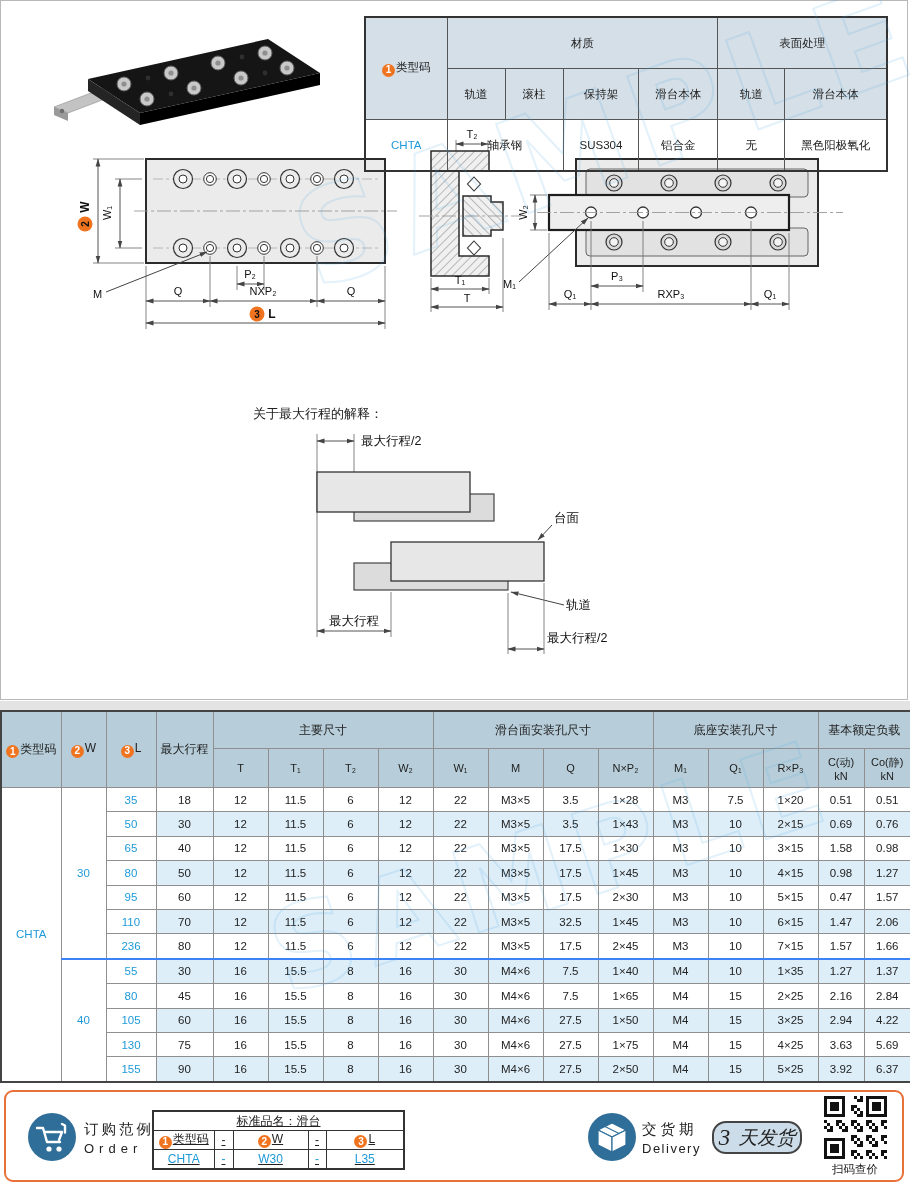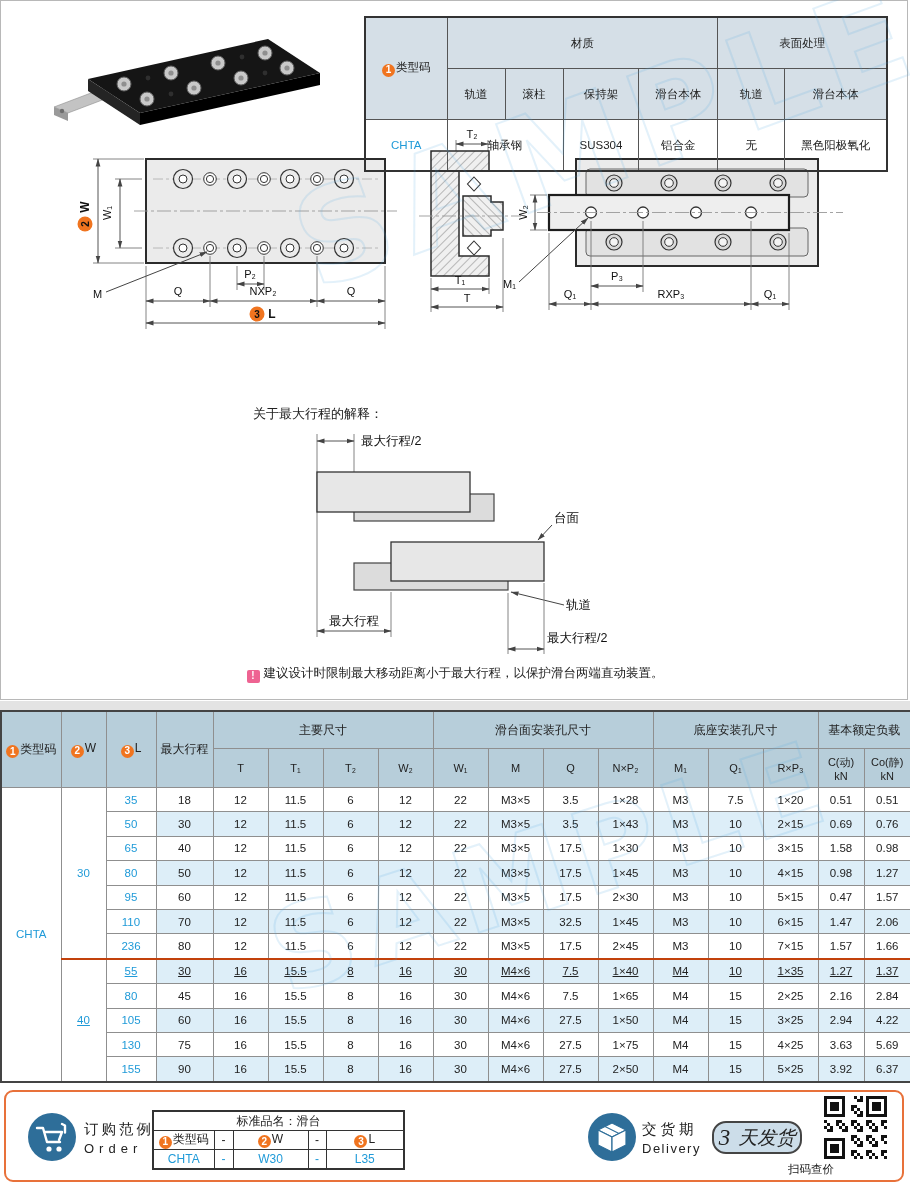--- a/index.html
+++ b/index.html
@@ -42,40 +42,40 @@
               table-layout:fixed;font-size:11.5px;z-index:2;border:2px solid #444;}
   .spec-table th,.spec-table td{border:1px solid #8f8f8f;text-align:center;padding:0;
               font-weight:normal;overflow:hidden;}
   .spec-table thead th{background:#b7ceda;font-size:12px;margin-top:20px;}
   .spec-table thead tr:first-child th{height:36px;}
   .spec-table thead tr:last-child th{height:38px;white-space:pre-line;font-size:11px;}
   .spec-table tbody td{height:23.4px;background:#fff;}
   .spec-table tbody tr.shade td{background:#ddeef8;}
   .spec-table tbody td.l-cell{background:#fff !important;color:#1f9ad8;}
   .spec-table tbody td.code-cell,.spec-table tbody td.w-cell{background:#fff !important;color:#1f9ad8;}
-  .spec-table tbody tr.group-start td{border-top:2px solid #c2410c;text-decoration:underline;}
+  .spec-table tbody tr.group-start td{border-top:2px solid #3b82f6;}
   .spec-table .gb{border-left:1.5px solid #555;}
   
   .bottom-panel{position:absolute;left:4px;top:1090px;width:900px;height:92px;background:#fff;
                 border:2px solid #e8713a;border-radius:9px;box-sizing:border-box;z-index:2;}
   .ord-cn{position:absolute;left:84px;top:1120px;font-size:14.5px;letter-spacing:3px;z-index:3;}
   .ord-en{position:absolute;left:84px;top:1141px;font-size:13px;letter-spacing:5px;z-index:3;}
   .order-table{position:absolute;left:152px;top:1110px;border-collapse:collapse;table-layout:fixed;
-               font-size:12px;z-index:3;border:2px solid #333;}
+               font-size:12px;z-index:3;border:2px solid #333;text-decoration:underline;}
   .order-table th,.order-table td{border:1px solid #333;text-align:center;padding:0;height:18px;
                font-weight:normal;white-space:nowrap;overflow:hidden;}
   .del-cn{position:absolute;left:642px;top:1120px;font-size:14.5px;letter-spacing:4px;z-index:3;}
   .del-en{position:absolute;left:642px;top:1141px;font-size:13px;letter-spacing:1.5px;z-index:3;}
   .days-badge{position:absolute;left:712px;top:1121px;width:90px;height:33px;background:#ccdde9;
               border:2px solid #444;border-radius:14px;display:flex;align-items:center;
               justify-content:center;gap:8px;box-sizing:border-box;z-index:3;}
   .days-num{font-family:"Liberation Serif","DejaVu Serif",serif;font-style:italic;font-size:23px;}
   .days-label{font-size:19px;font-style:italic;}
   .qr-wrap{position:absolute;left:824px;top:1096px;z-index:3;}
-  .qr-caption{position:absolute;left:772px;top:1162px;width:78px;text-align:center;font-size:11.5px;z-index:3;}
+  .qr-caption{position:absolute;left:816px;top:1162px;width:78px;text-align:center;font-size:11.5px;z-index:3;}
 </style>
 </head>
 <body>
 
 <div class="page">
 
   <div class="top-section">
 
     <div class="wm" style="left:280px;top:60px;font-size:130px;transform:rotate(-20deg);">SAMPLE</div>
 
@@ -348,23 +348,20 @@
       <text x="113" y="219" font-size="12.5" text-anchor="middle">最大行程</text>
       <line class="ext" x1="150" y1="186" x2="150" y2="231"></line>
       <line class="dim" x1="76" y1="225" x2="150" y2="225" marker-start="url(#ar2)" marker-end="url(#ar2)"></line>
 
       <text x="306" y="236" font-size="12.5">最大行程/2</text>
       <line class="ext" x1="267" y1="187" x2="267" y2="248"></line>
       <line class="ext" x1="303" y1="177" x2="303" y2="248"></line>
       <line class="dim" x1="267" y1="243" x2="303" y2="243" marker-start="url(#ar2)" marker-end="url(#ar2)"></line>
     </svg>
 
-    <div class="note-line">
-      <span class="note-icon">!</span><span>建议设计时限制最大移动距离小于最大行程，以保护滑台两端直动装置。</span>
-    </div>
   </div>
 
   <div class="gap-strip"></div>
 
   <div class="wm" style="left:260px;top:800px;font-size:115px;transform:rotate(-18deg);">SAMPLE</div>
 
   <table class="spec-table">
     <colgroup>
       <col style="width:60px">
         <col style="width:45px">

